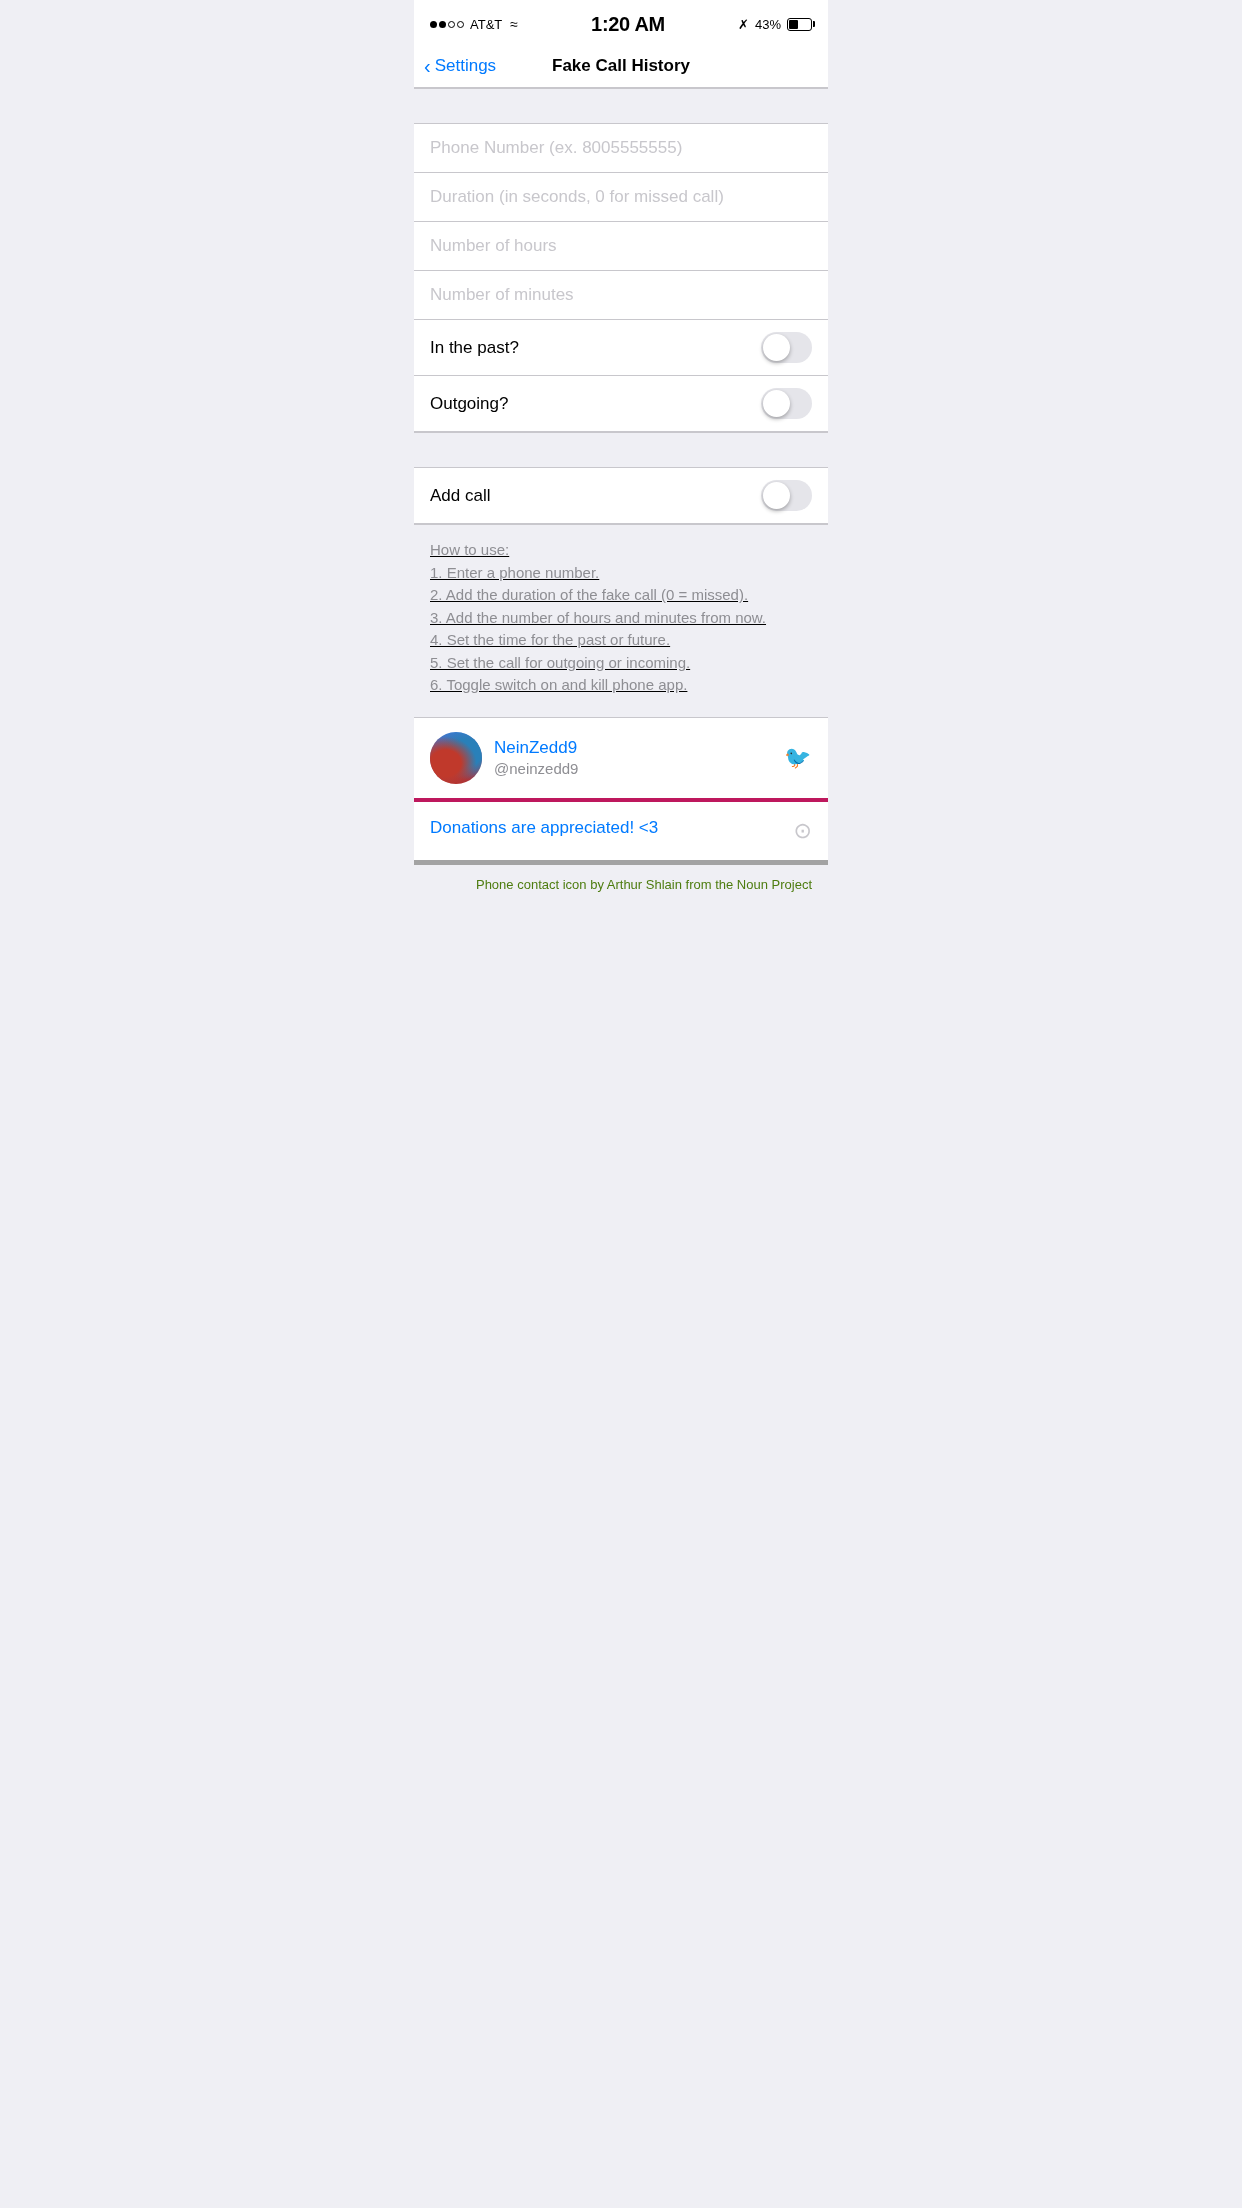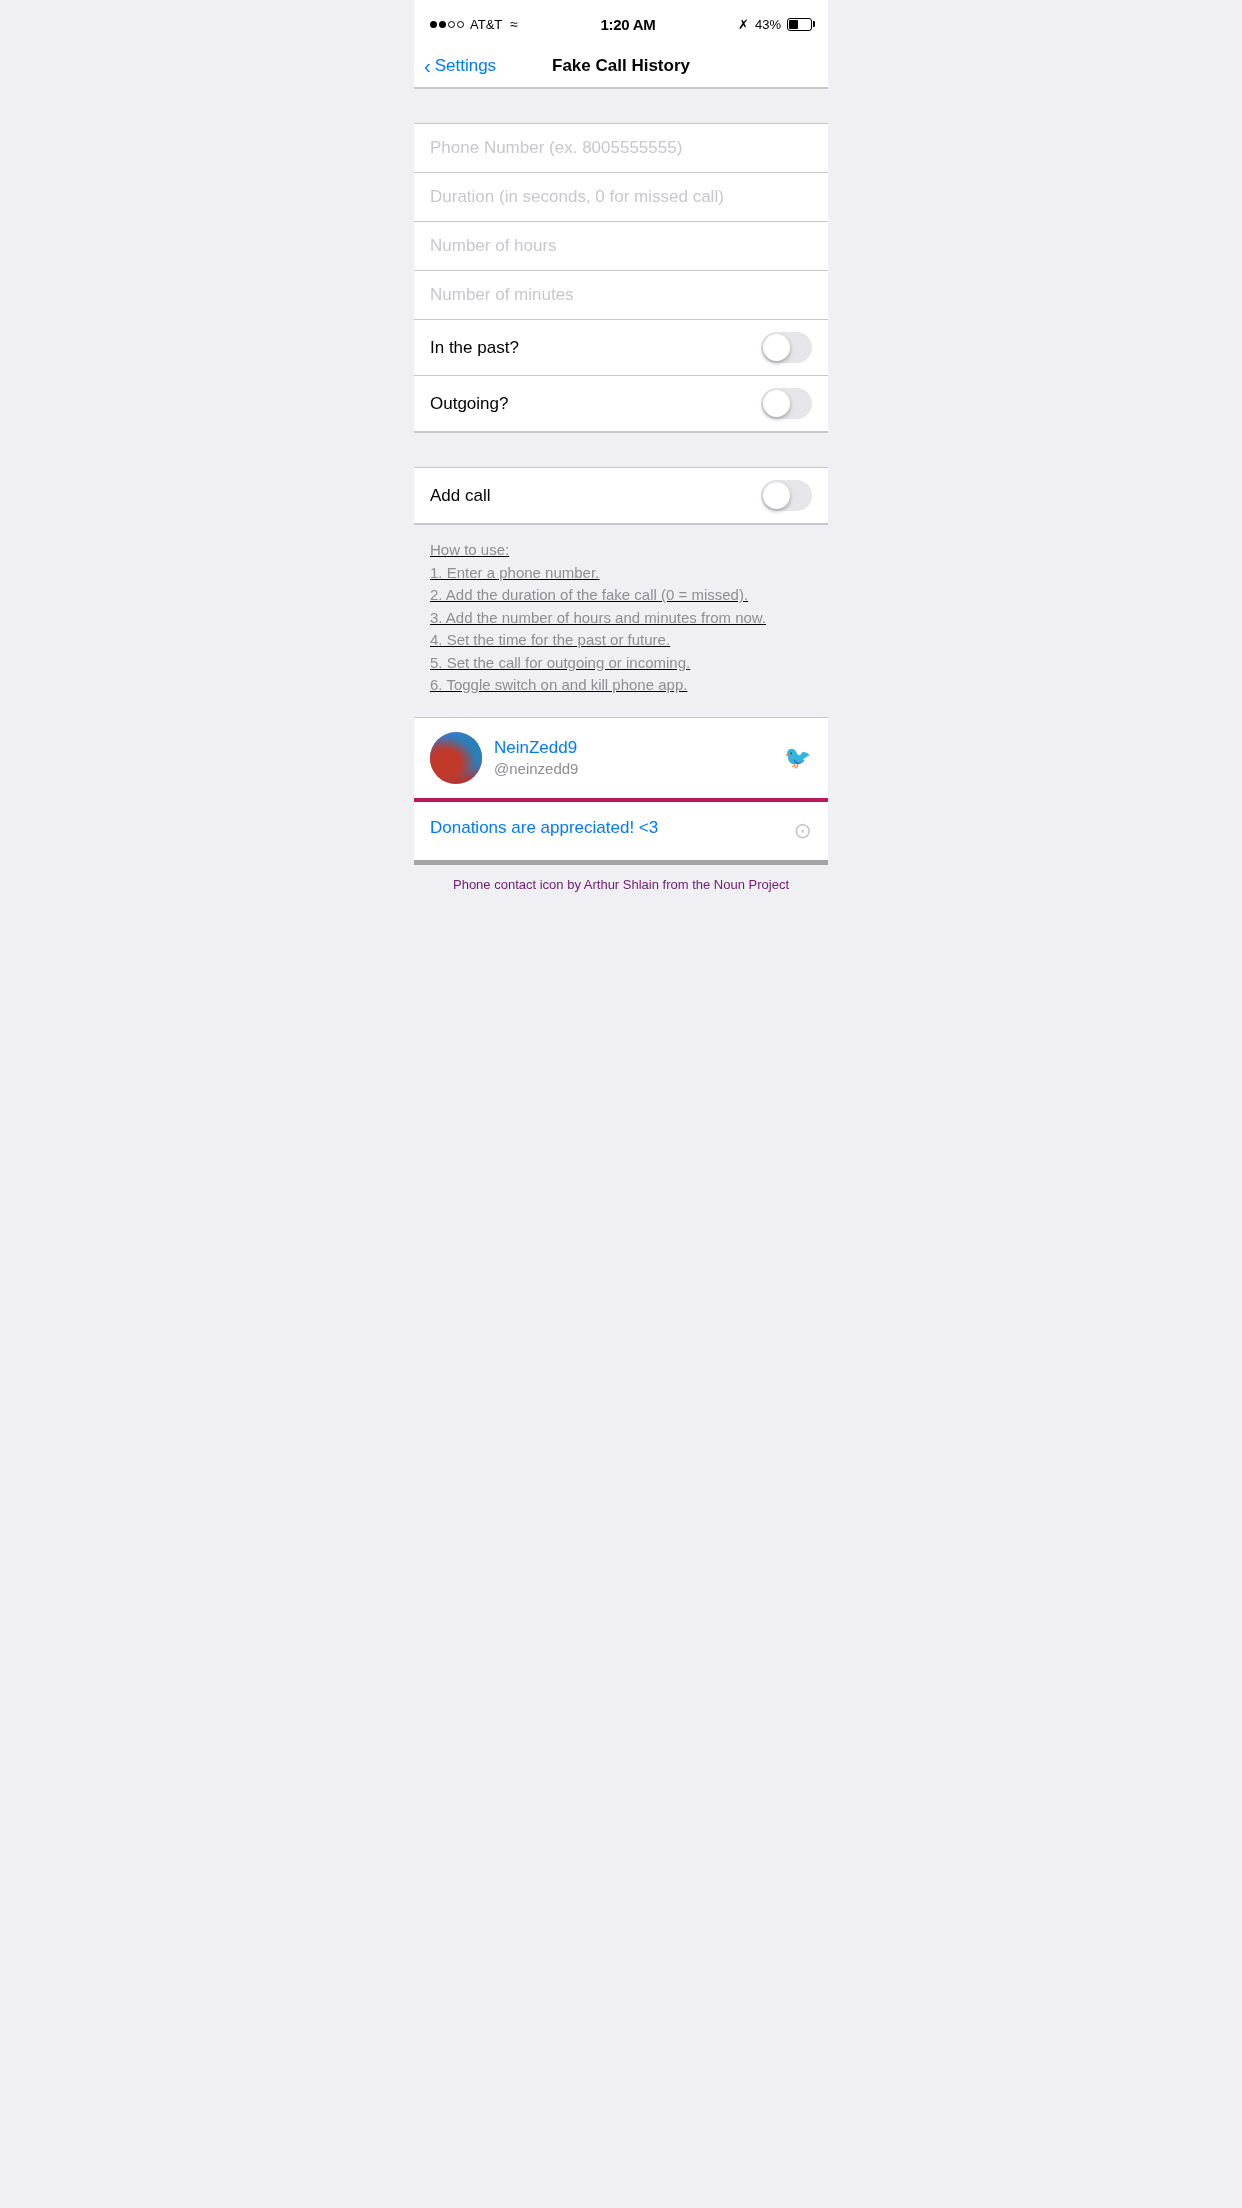--- a/index.html
+++ b/index.html
@@ -42,21 +42,21 @@
     }
     .dot.empty {
       background: transparent;
       border: 1.5px solid #000;
     }
     .wifi-icon {
       font-size: 14px;
       margin-left: 2px;
     }
     .status-center {
-      font-size: 15px;
+      font-size: 20px;
       font-weight: 600;
       letter-spacing: -0.3px;
     }
     .status-right {
       display: flex;
       align-items: center;
       gap: 6px;
       font-size: 13px;
       font-weight: 500;
     }
@@ -272,21 +272,22 @@
     }
 
     
     .attribution {
       background: #efeff4;
       padding: 12px 16px;
       text-align: center;
     }
     .attribution p {
       font-size: 13px;
-      color: #701a75;
+      color: #4d7c0f;
+      text-align: right;
     }
   </style>
 </head>
 <body>
 
 <div class="status-bar">
   <div class="status-left">
     <div class="signal-dots">
       <div class="dot"></div>
       <div class="dot"></div>

